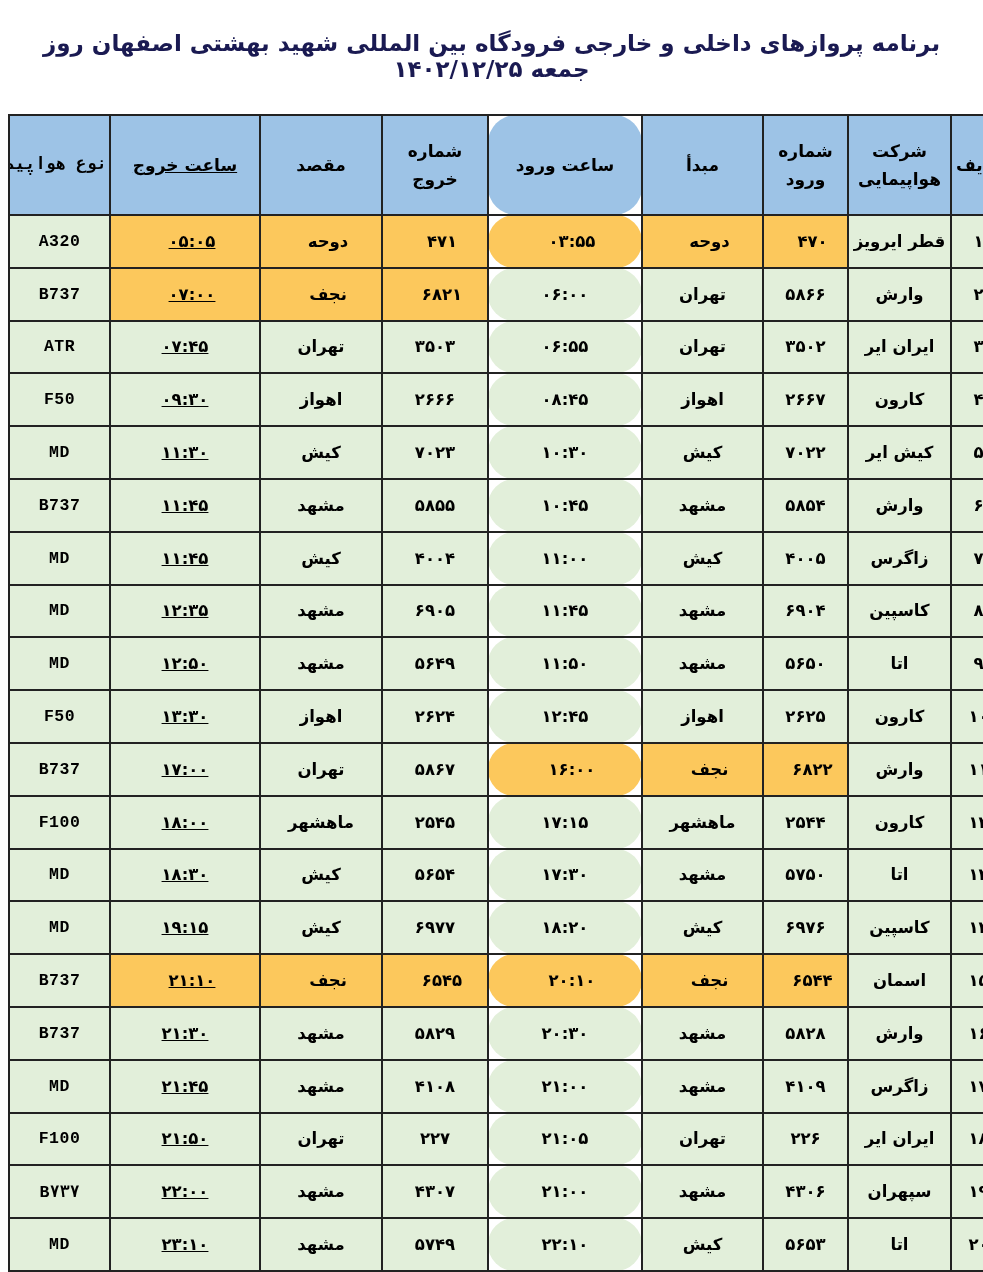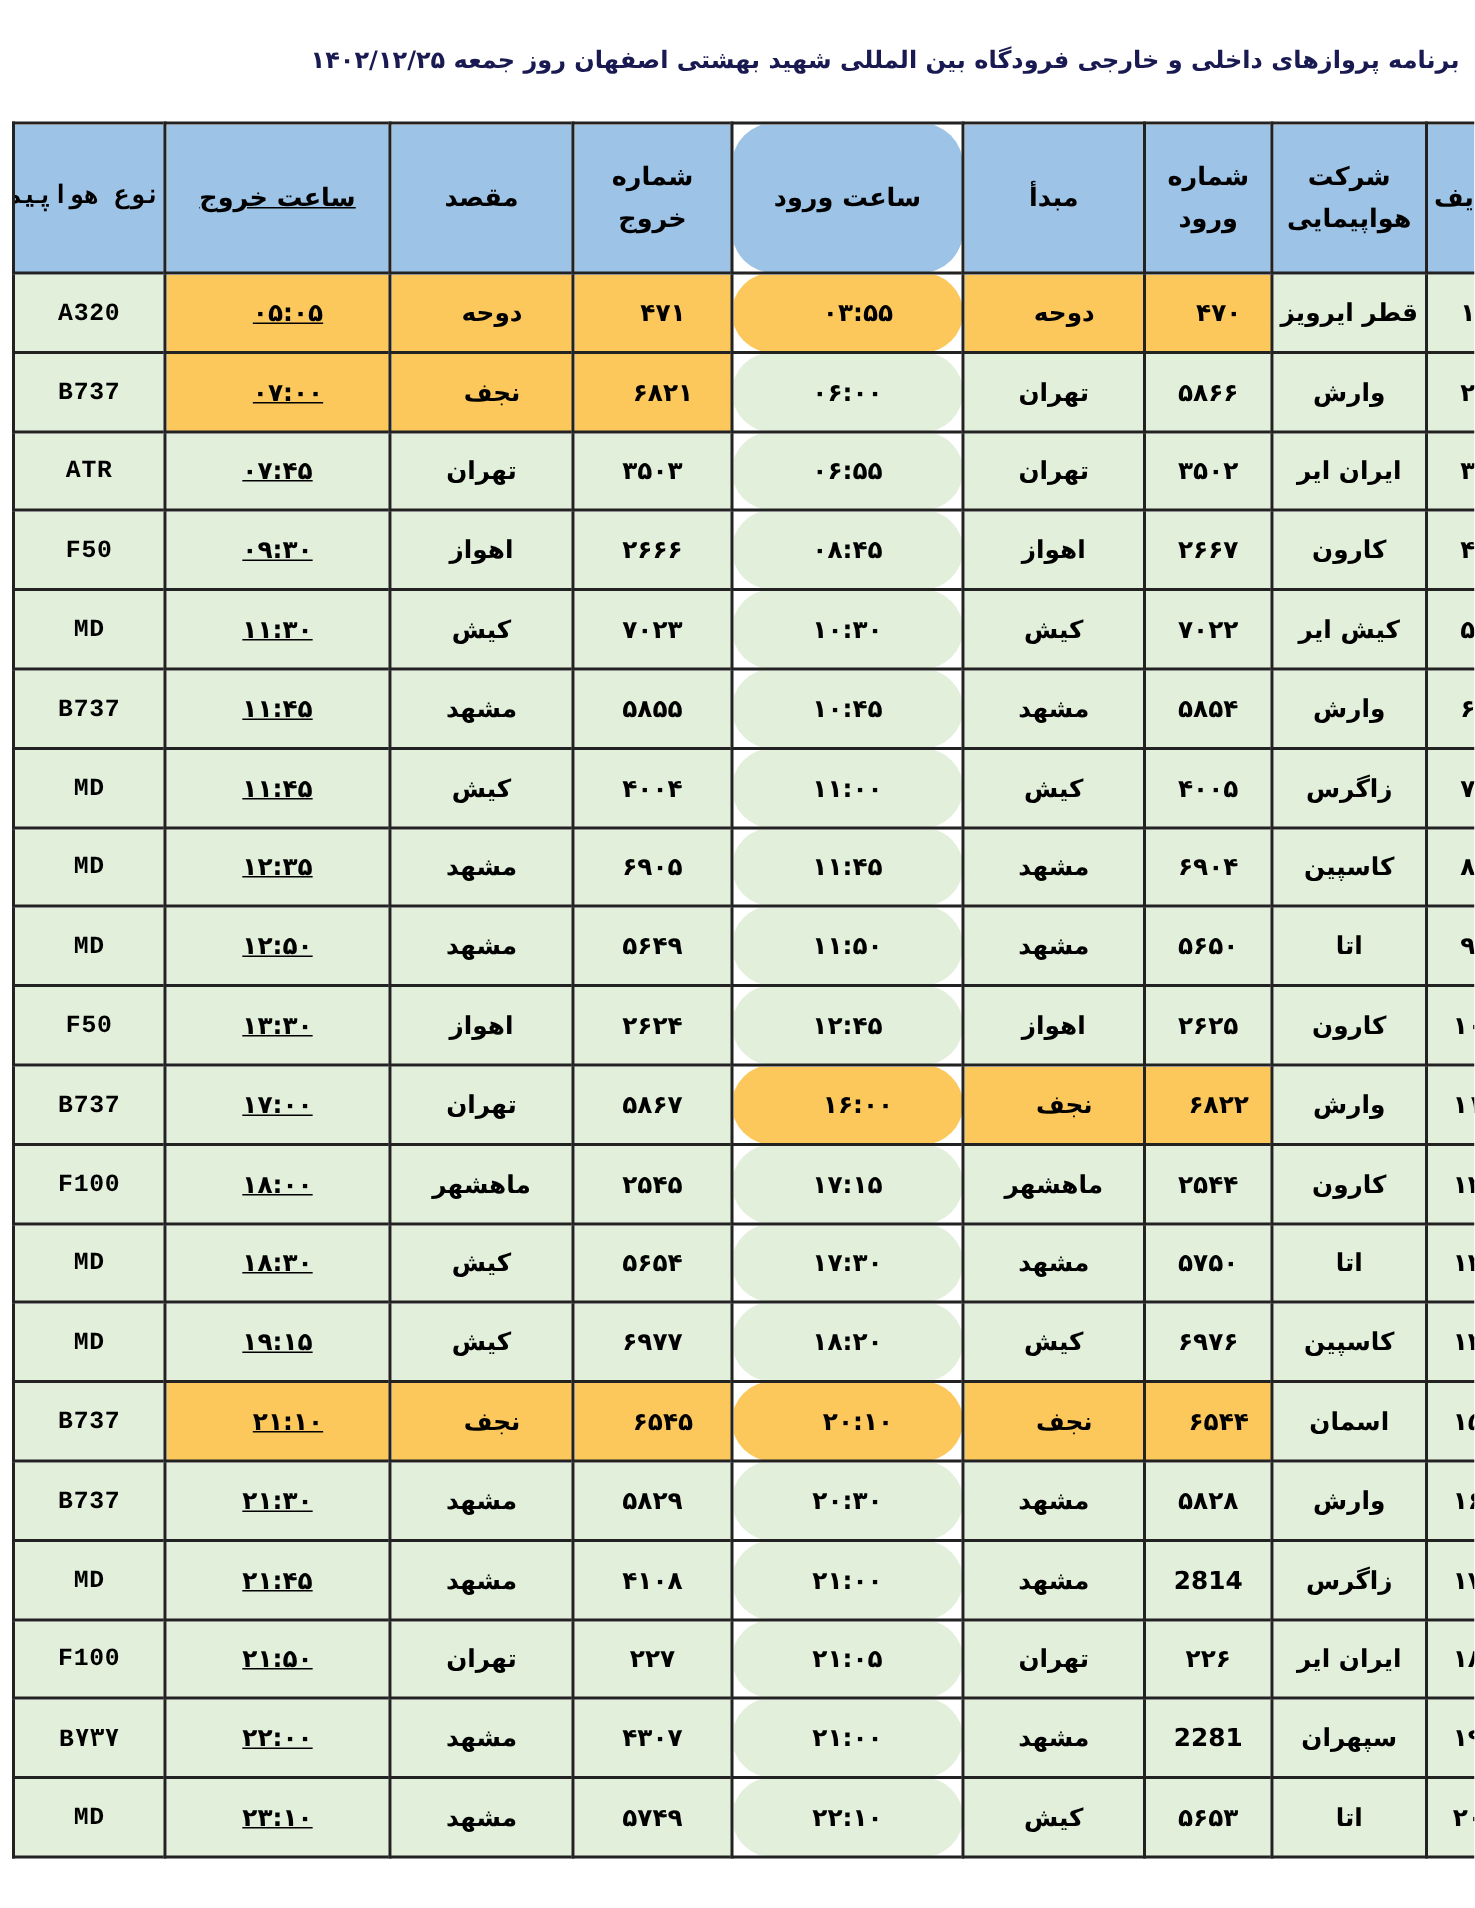--- a/index.html
+++ b/index.html
@@ -10,23 +10,23 @@
     font-family: "DejaVu Sans", sans-serif;
   }
   .page {
     width: 983px;
     height: 1272px;
     background: #ffffff;
     overflow: hidden;
   }
   .title {
     direction: rtl;
-    text-align: right;
+    text-align: center;
     font-weight: bold;
-    font-size: 16px;
+    font-size: 23px;
     color: var(--title-color, #1a1a52);
     margin: 30px 10px 0 10px;
     letter-spacing: 0px;
   }
   table.flights {
     direction: rtl;
     border-collapse: collapse;
     table-layout: fixed;
     margin: 32px 0 0 8px;
     width: 967px;
@@ -274,21 +274,21 @@
           <td class="col-origin">مشهد</td>
           <td class="col-arrival_time">۲۰:۳۰</td>
           <td class="col-departure_no">۵۸۲۹</td>
           <td class="col-destination">مشهد</td>
           <td class="col-departure_time">۲۱:۳۰</td>
           <td class="col-aircraft">B737</td>
         </tr>
         <tr>
           <td class="col-row_no">۱۷</td>
           <td class="col-airline">زاگرس</td>
-          <td class="col-arrival_no">2814</td>
+          <td class="col-arrival_no">۴۱۰۹</td>
           <td class="col-origin">مشهد</td>
           <td class="col-arrival_time">۲۱:۰۰</td>
           <td class="col-departure_no">۴۱۰۸</td>
           <td class="col-destination">مشهد</td>
           <td class="col-departure_time">۲۱:۴۵</td>
           <td class="col-aircraft">MD</td>
         </tr>
         <tr>
           <td class="col-row_no">۱۸</td>
           <td class="col-airline">ایران ایر</td>
@@ -296,21 +296,21 @@
           <td class="col-origin">تهران</td>
           <td class="col-arrival_time">۲۱:۰۵</td>
           <td class="col-departure_no">۲۲۷</td>
           <td class="col-destination">تهران</td>
           <td class="col-departure_time">۲۱:۵۰</td>
           <td class="col-aircraft">F100</td>
         </tr>
         <tr>
           <td class="col-row_no">۱۹</td>
           <td class="col-airline">سپهران</td>
-          <td class="col-arrival_no">2281</td>
+          <td class="col-arrival_no">۴۳۰۶</td>
           <td class="col-origin">مشهد</td>
           <td class="col-arrival_time">۲۱:۰۰</td>
           <td class="col-departure_no">۴۳۰۷</td>
           <td class="col-destination">مشهد</td>
           <td class="col-departure_time">۲۲:۰۰</td>
           <td class="col-aircraft">B۷۳۷</td>
         </tr>
         <tr>
           <td class="col-row_no">۲۰</td>
           <td class="col-airline">اتا</td>

